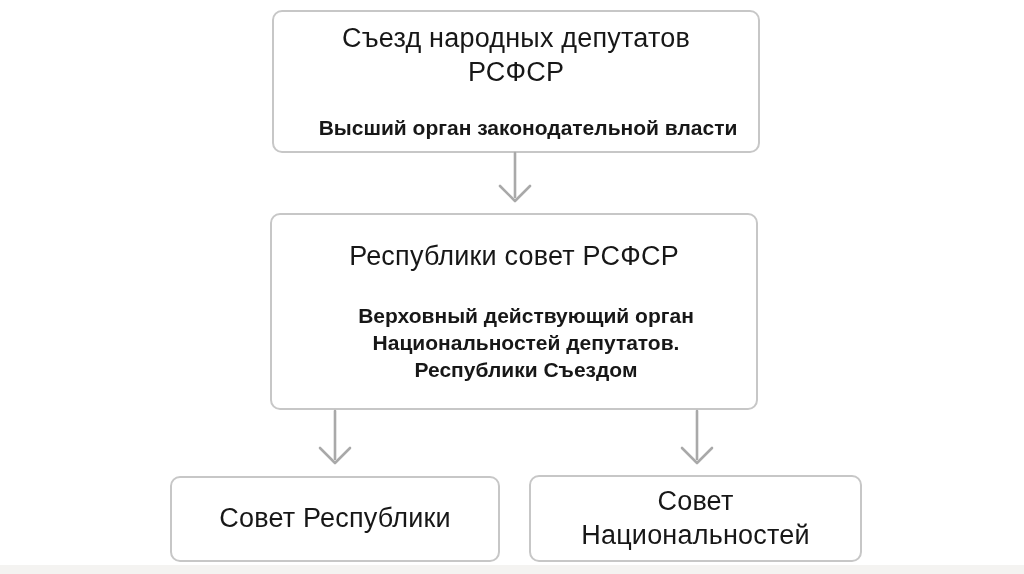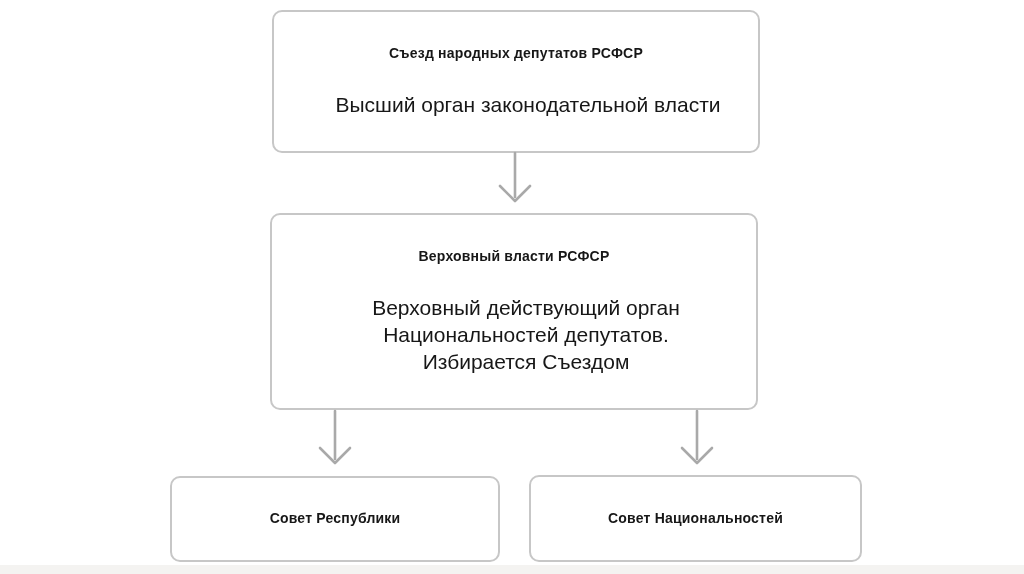--- a/index.html
+++ b/index.html
@@ -27,28 +27,28 @@
     border:2px solid var(--box-border);
     border-radius:10px;
     display:flex;
     flex-direction:column;
     align-items:center;
     justify-content:center;
     text-align:center;
     padding:10px 20px;
   }
   .node-title{
-    font-weight:bold;
-    font-size:14px;
+    font-weight:normal;
+    font-size:27px;
     letter-spacing:.2px;
     line-height:1.25;
   }
   .node-sub{
     font-size:21px;
-    font-weight:400;
+    font-weight:700;
     line-height:27px;
     margin-left:24px;
   }
   .gap{height:28px;}
   #node-congress{left:272px;top:10px;width:488px;height:143px;}
   #node-supreme{left:270px;top:213px;width:488px;height:197px;}
   #node-republic{left:170px;top:476px;width:330px;height:86px;}
   #node-nationalities{left:529px;top:475px;width:333px;height:87px;}
   .arrow{position:absolute;overflow:visible;}
   #arrow-congress{left:497px;top:153px;}
@@ -78,25 +78,25 @@
     <div class="gap"></div>
     <div class="node-sub">Высший орган законодательной власти</div>
   </div>
 
   <svg class="arrow" id="arrow-congress" width="36" height="52" viewBox="0 0 36 52" aria-hidden="true">
     <line x1="18" y1="0" x2="18" y2="44"></line>
     <polyline points="3,33 18,48 33,33"></polyline>
   </svg>
 
   <div class="node" id="node-supreme">
-    <div class="node-title">Верховный власти РСФСР</div>
+    <div class="node-title">Республики совет РСФСР</div>
     <div class="gap"></div>
     <div class="node-sub">Верховный действующий орган</div>
     <div class="node-sub">Национальностей депутатов.</div>
-    <div class="node-sub">Избирается Съездом</div>
+    <div class="node-sub">Республики Съездом</div>
   </div>
 
   <svg class="arrow" id="arrow-republic" width="36" height="56" viewBox="0 0 36 56" aria-hidden="true">
     <line x1="18" y1="0" x2="18" y2="48"></line>
     <polyline points="3,37 18,52 33,37"></polyline>
   </svg>
 
   <svg class="arrow" id="arrow-nationalities" width="36" height="56" viewBox="0 0 36 56" aria-hidden="true">
     <line x1="18" y1="0" x2="18" y2="48"></line>
     <polyline points="3,37 18,52 33,37"></polyline>

